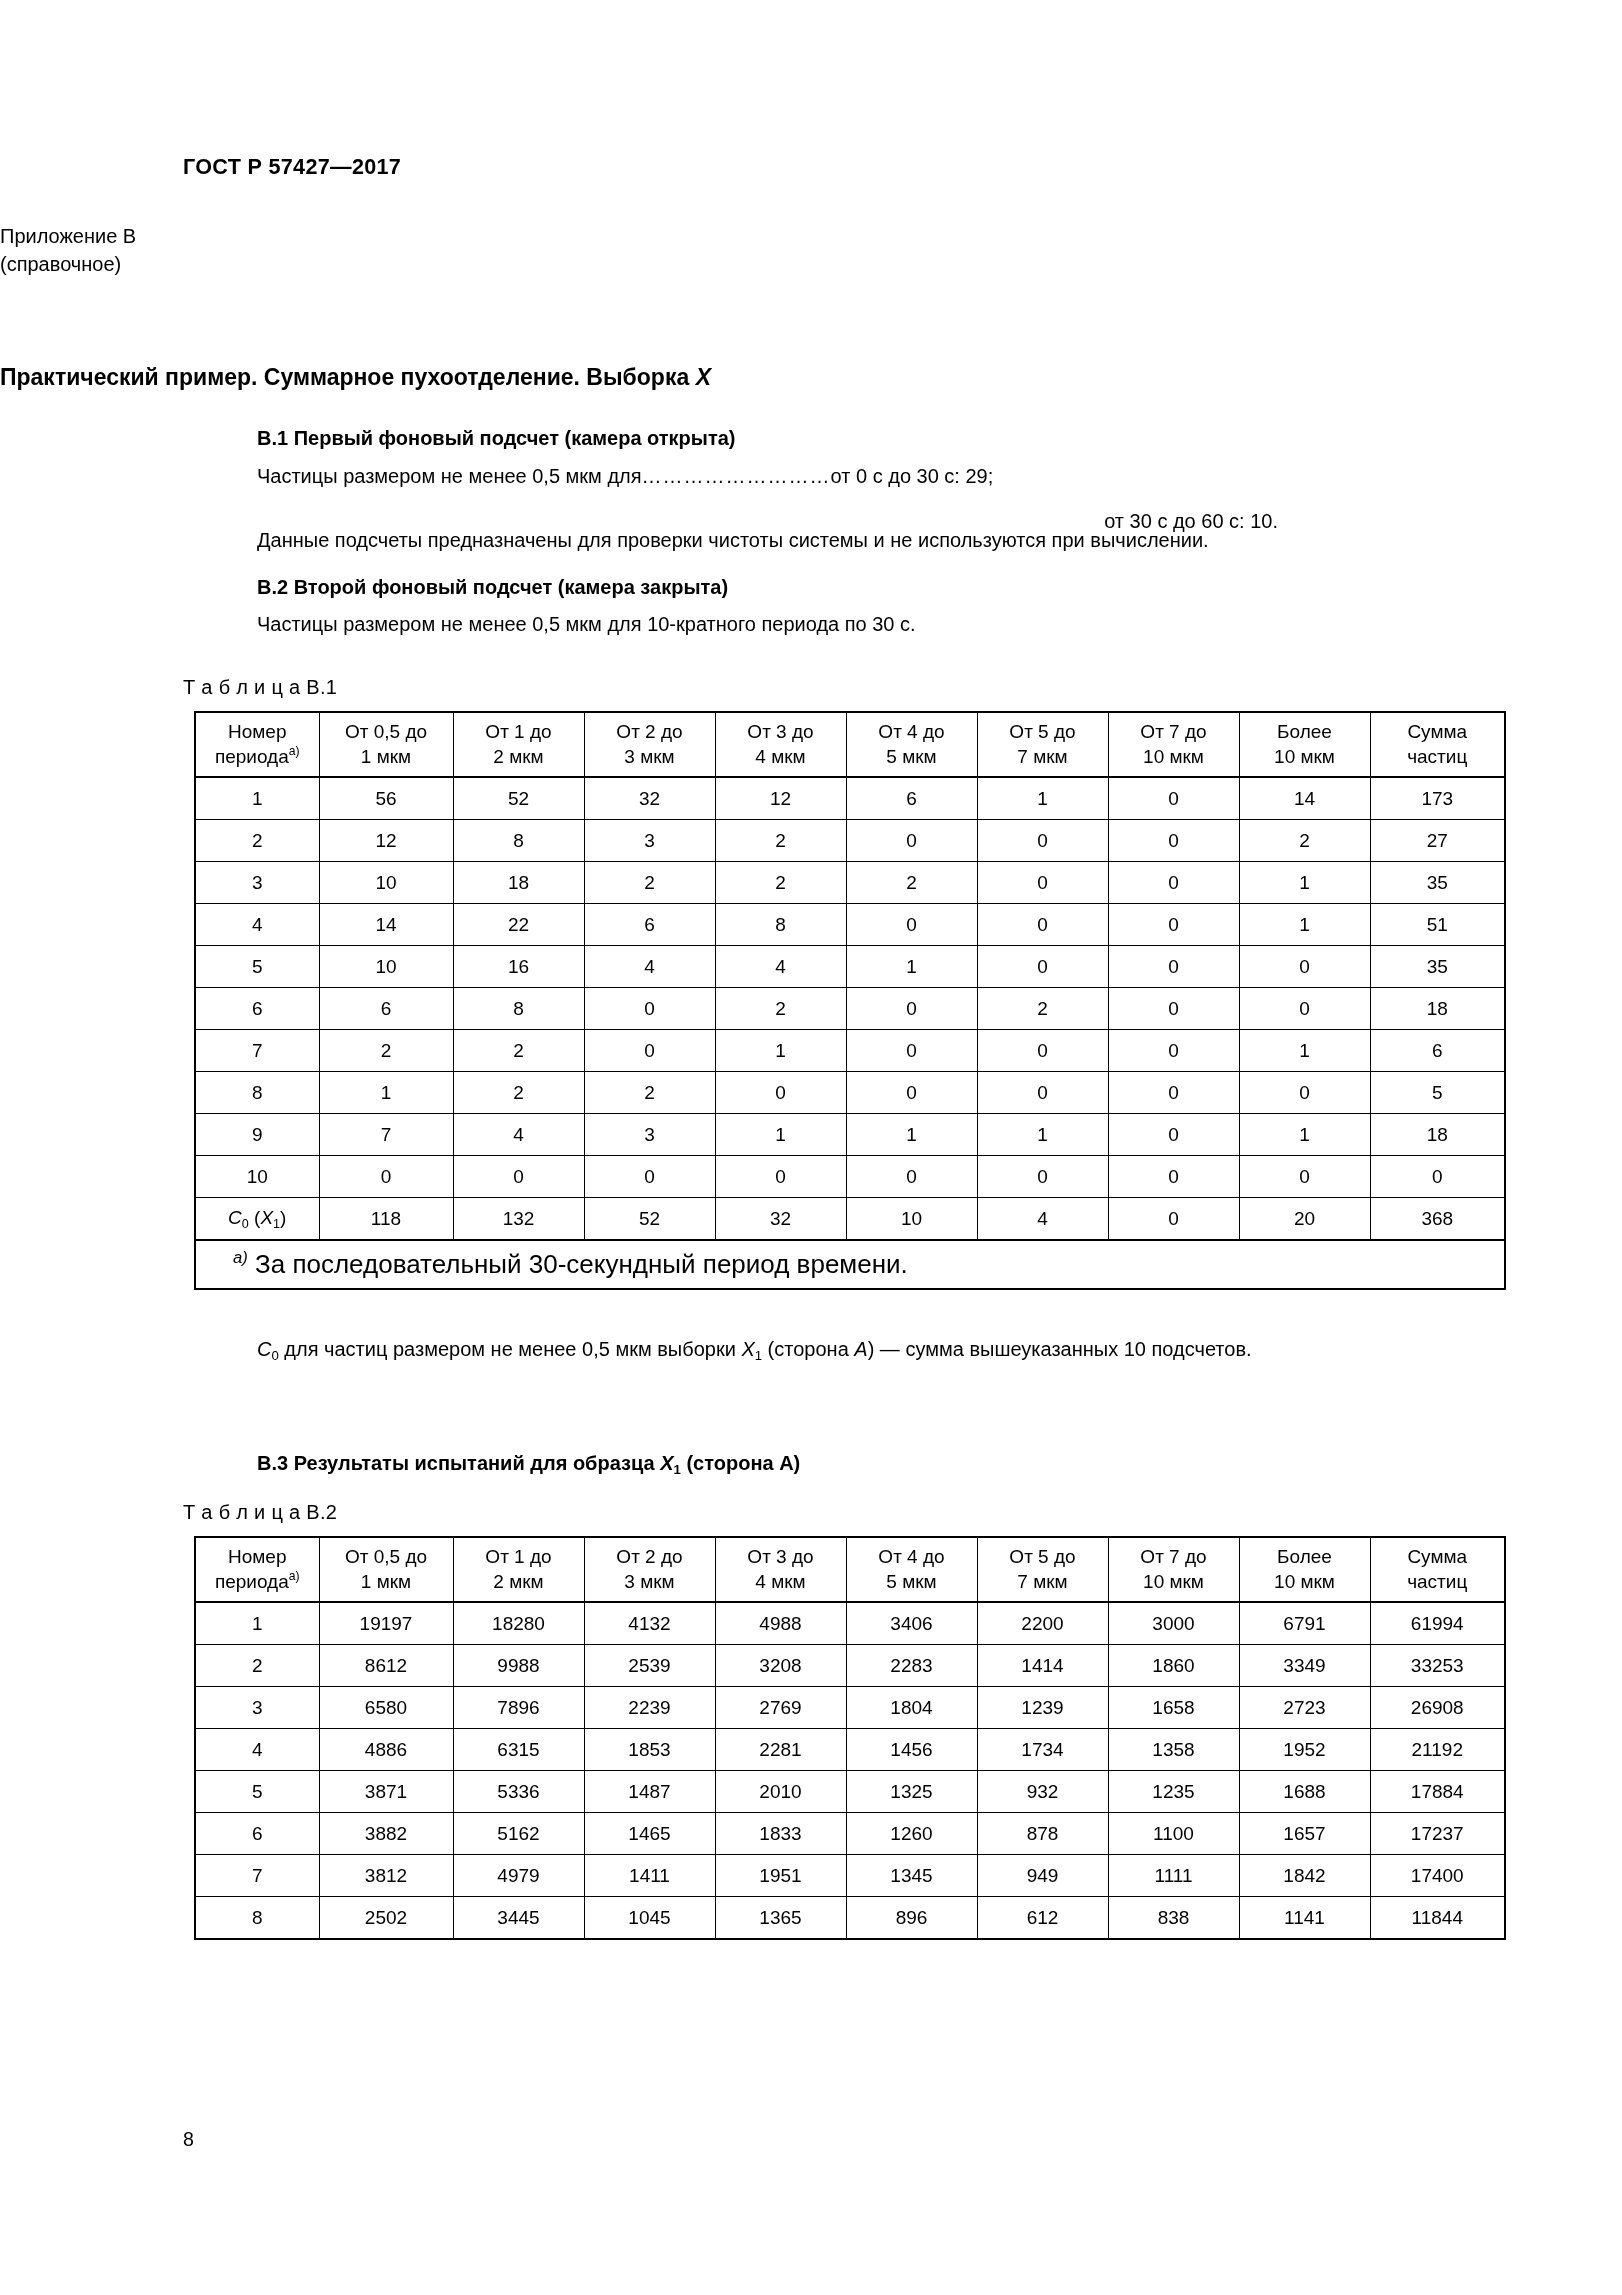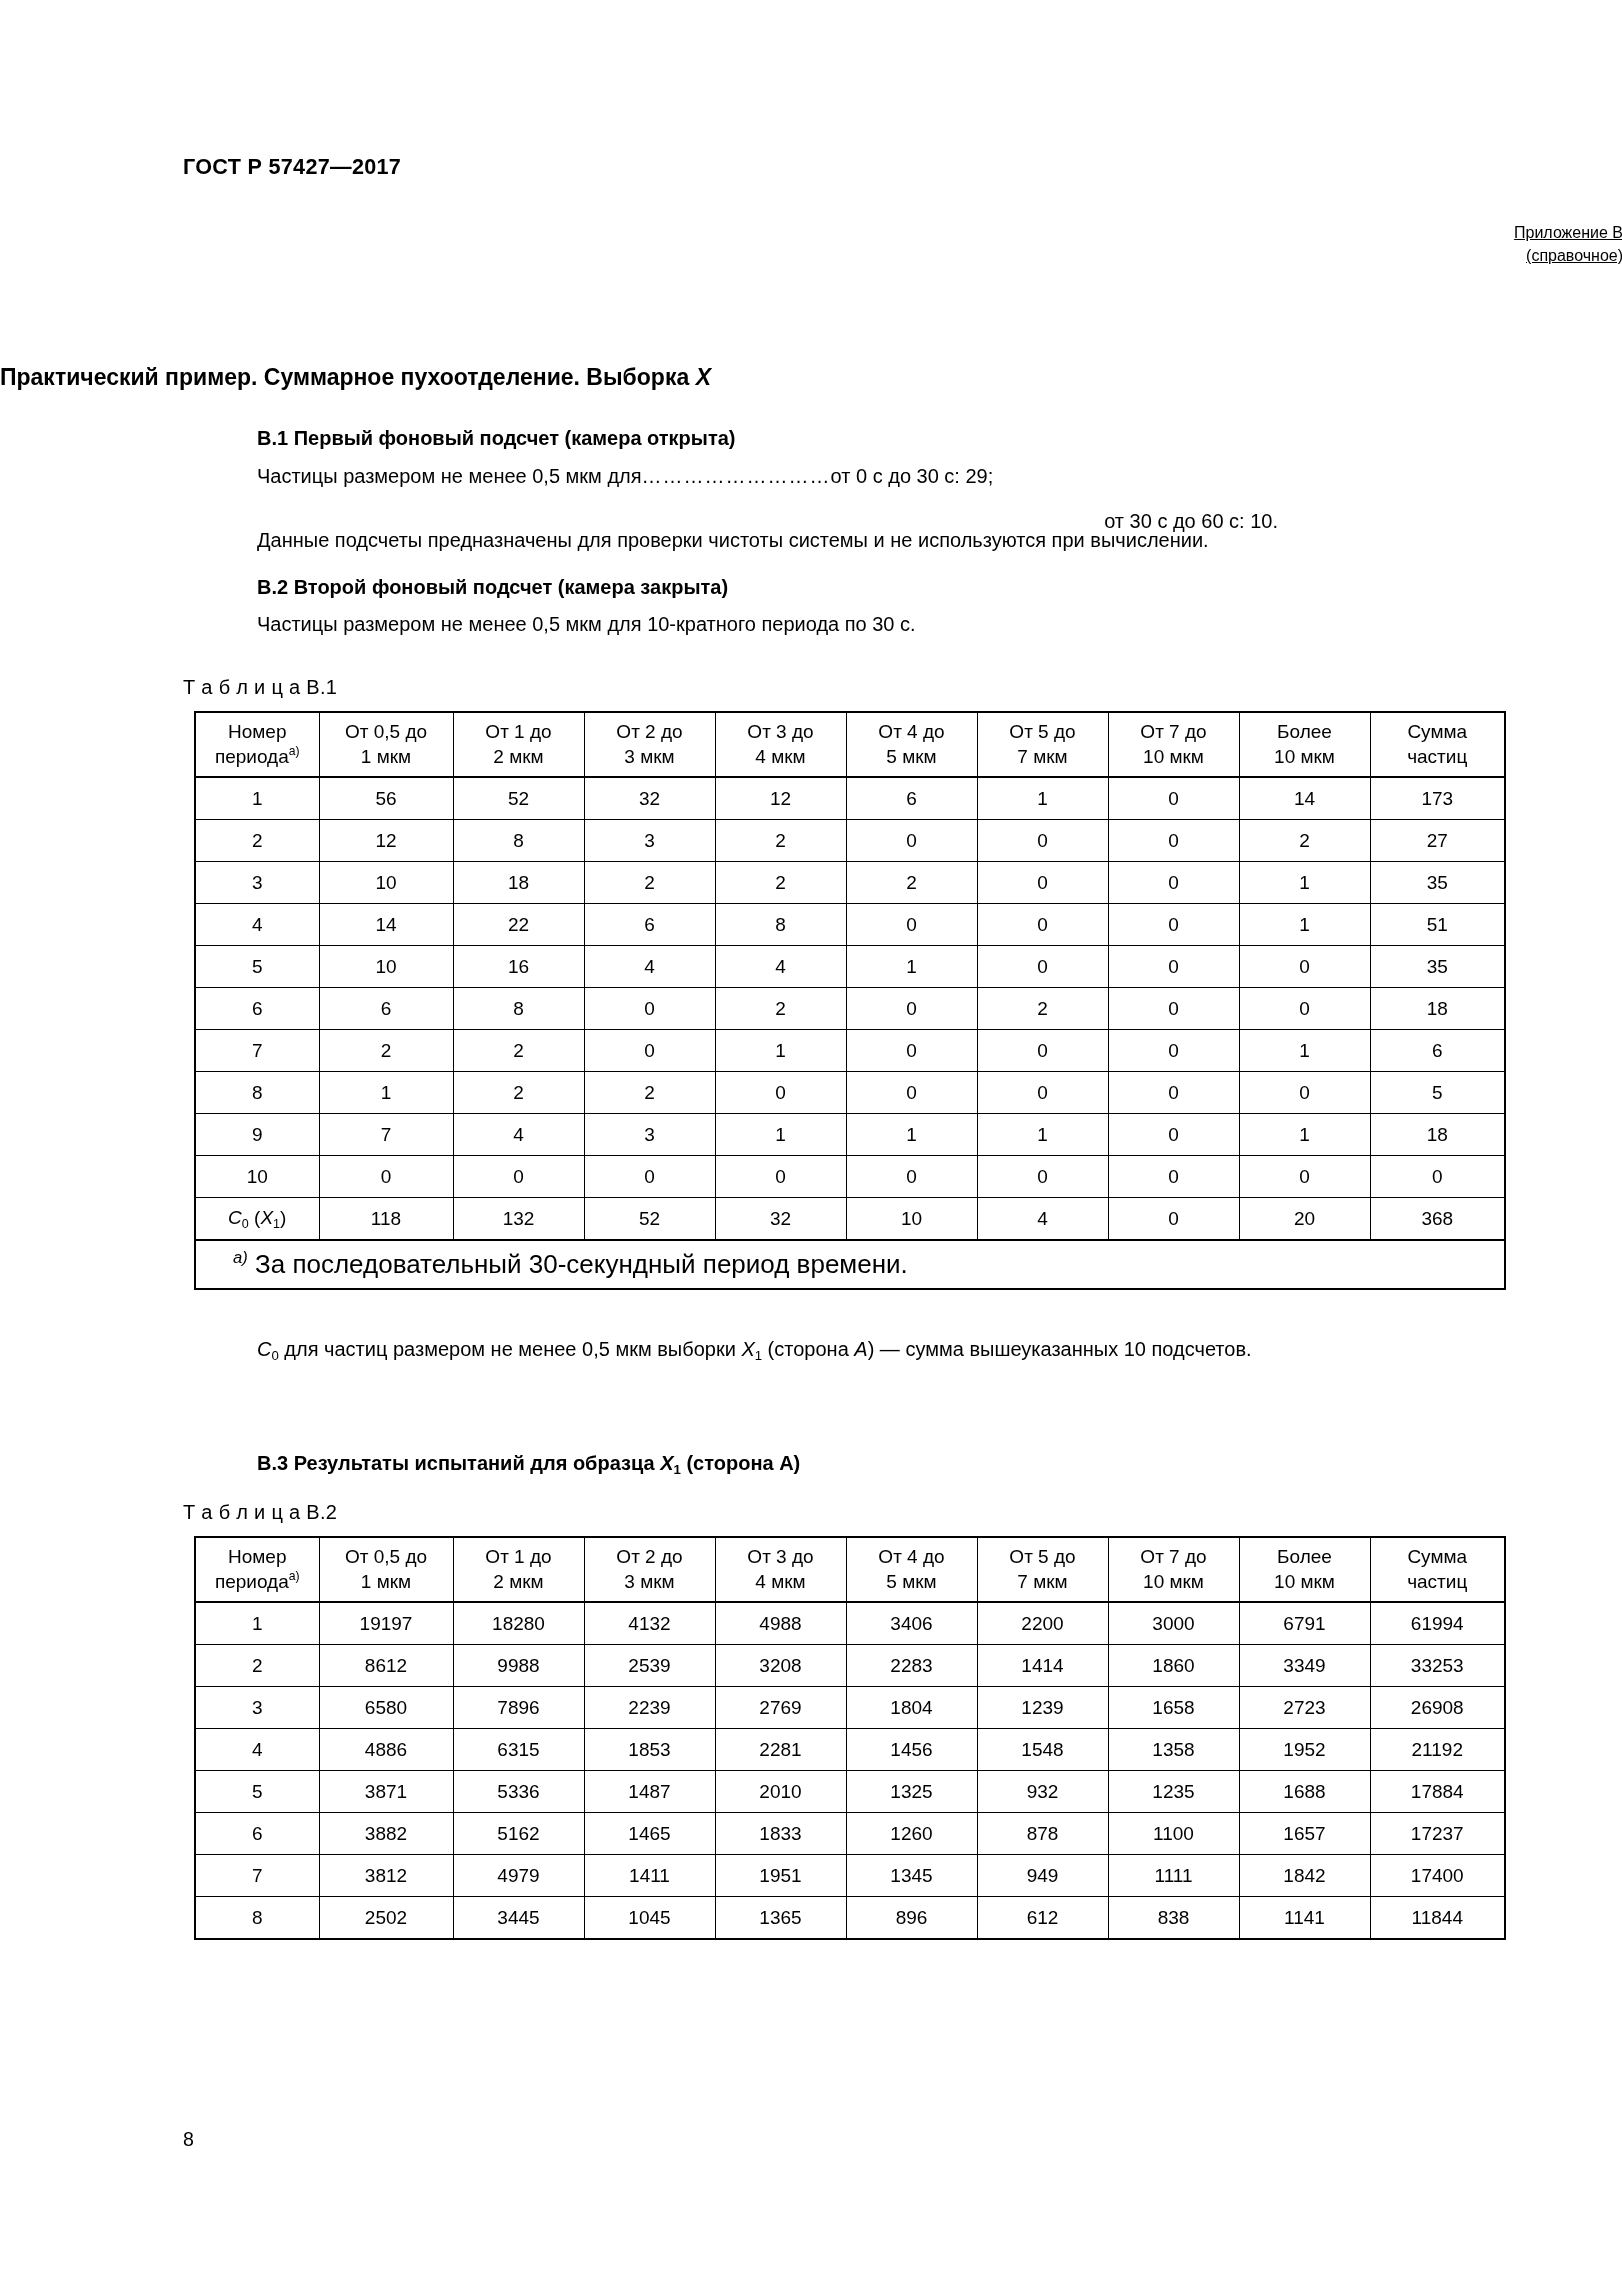--- a/index.html
+++ b/index.html
@@ -12,21 +12,21 @@
   }
   .page { position:absolute; inset:0; }
 
   .hdr-std {
     position:absolute; left:183px; top:154px;
     font-size:21.6px; font-weight:bold; letter-spacing:0.3px;
   }
 
   .annex-block {
     position:absolute; left:0; right:0; top:222px;
-    text-align:right; font-size:16px; line-height:1.42;text-decoration:underline;
+    text-align:left; font-size:20px; line-height:1.42;
   }
 
   .doc-title {
     position:absolute; left:0; right:0; top:364px;
     text-align:left; font-size:23px; font-weight:bold;
   }
   .doc-title i { font-style:italic; }
 
   .sec-head {
     position:absolute; font-size:20px; font-weight:bold;
@@ -413,21 +413,21 @@
           <td>2723</td>
           <td>26908</td>
         </tr>
         <tr>
           <td>4</td>
           <td>4886</td>
           <td>6315</td>
           <td>1853</td>
           <td>2281</td>
           <td>1456</td>
-          <td>1548</td>
+          <td>1734</td>
           <td>1358</td>
           <td>1952</td>
           <td>21192</td>
         </tr>
         <tr>
           <td>5</td>
           <td>3871</td>
           <td>5336</td>
           <td>1487</td>
           <td>2010</td>

